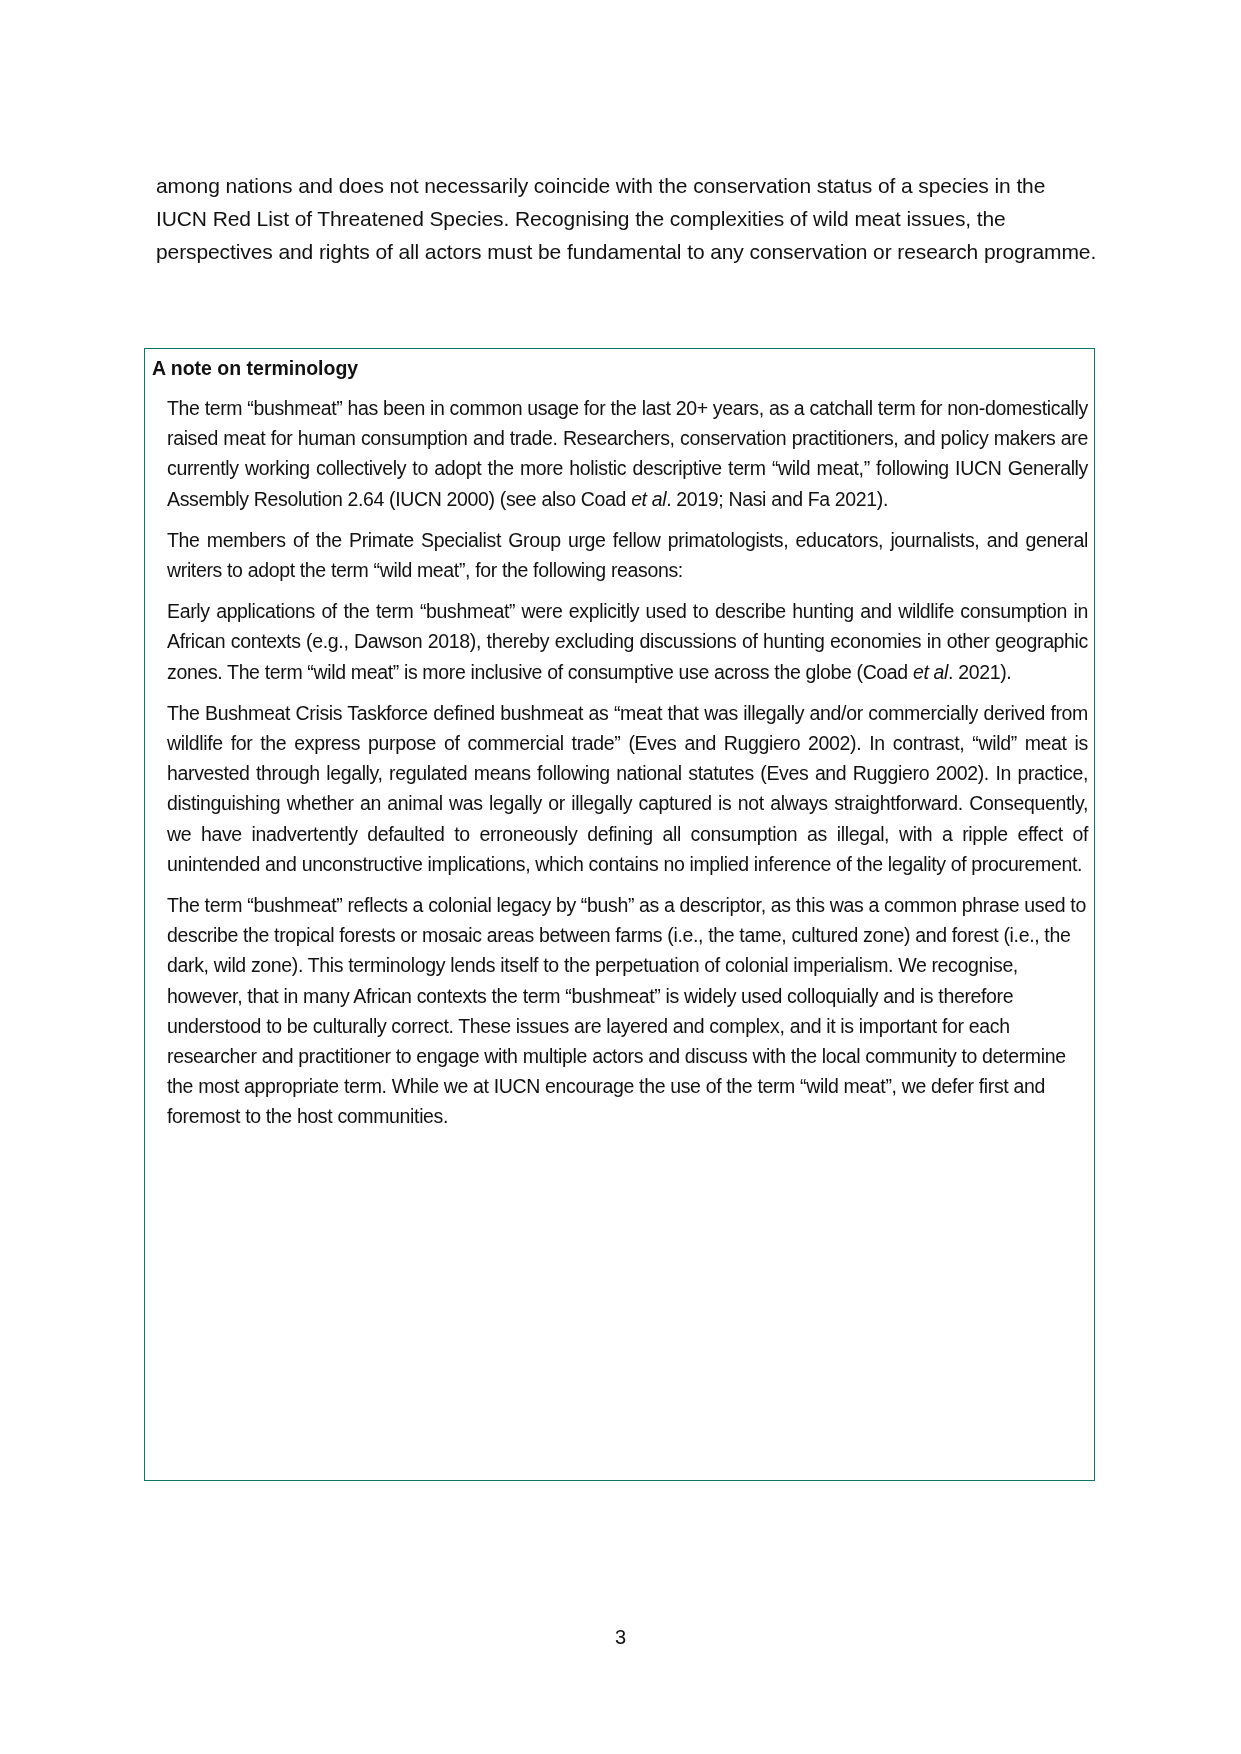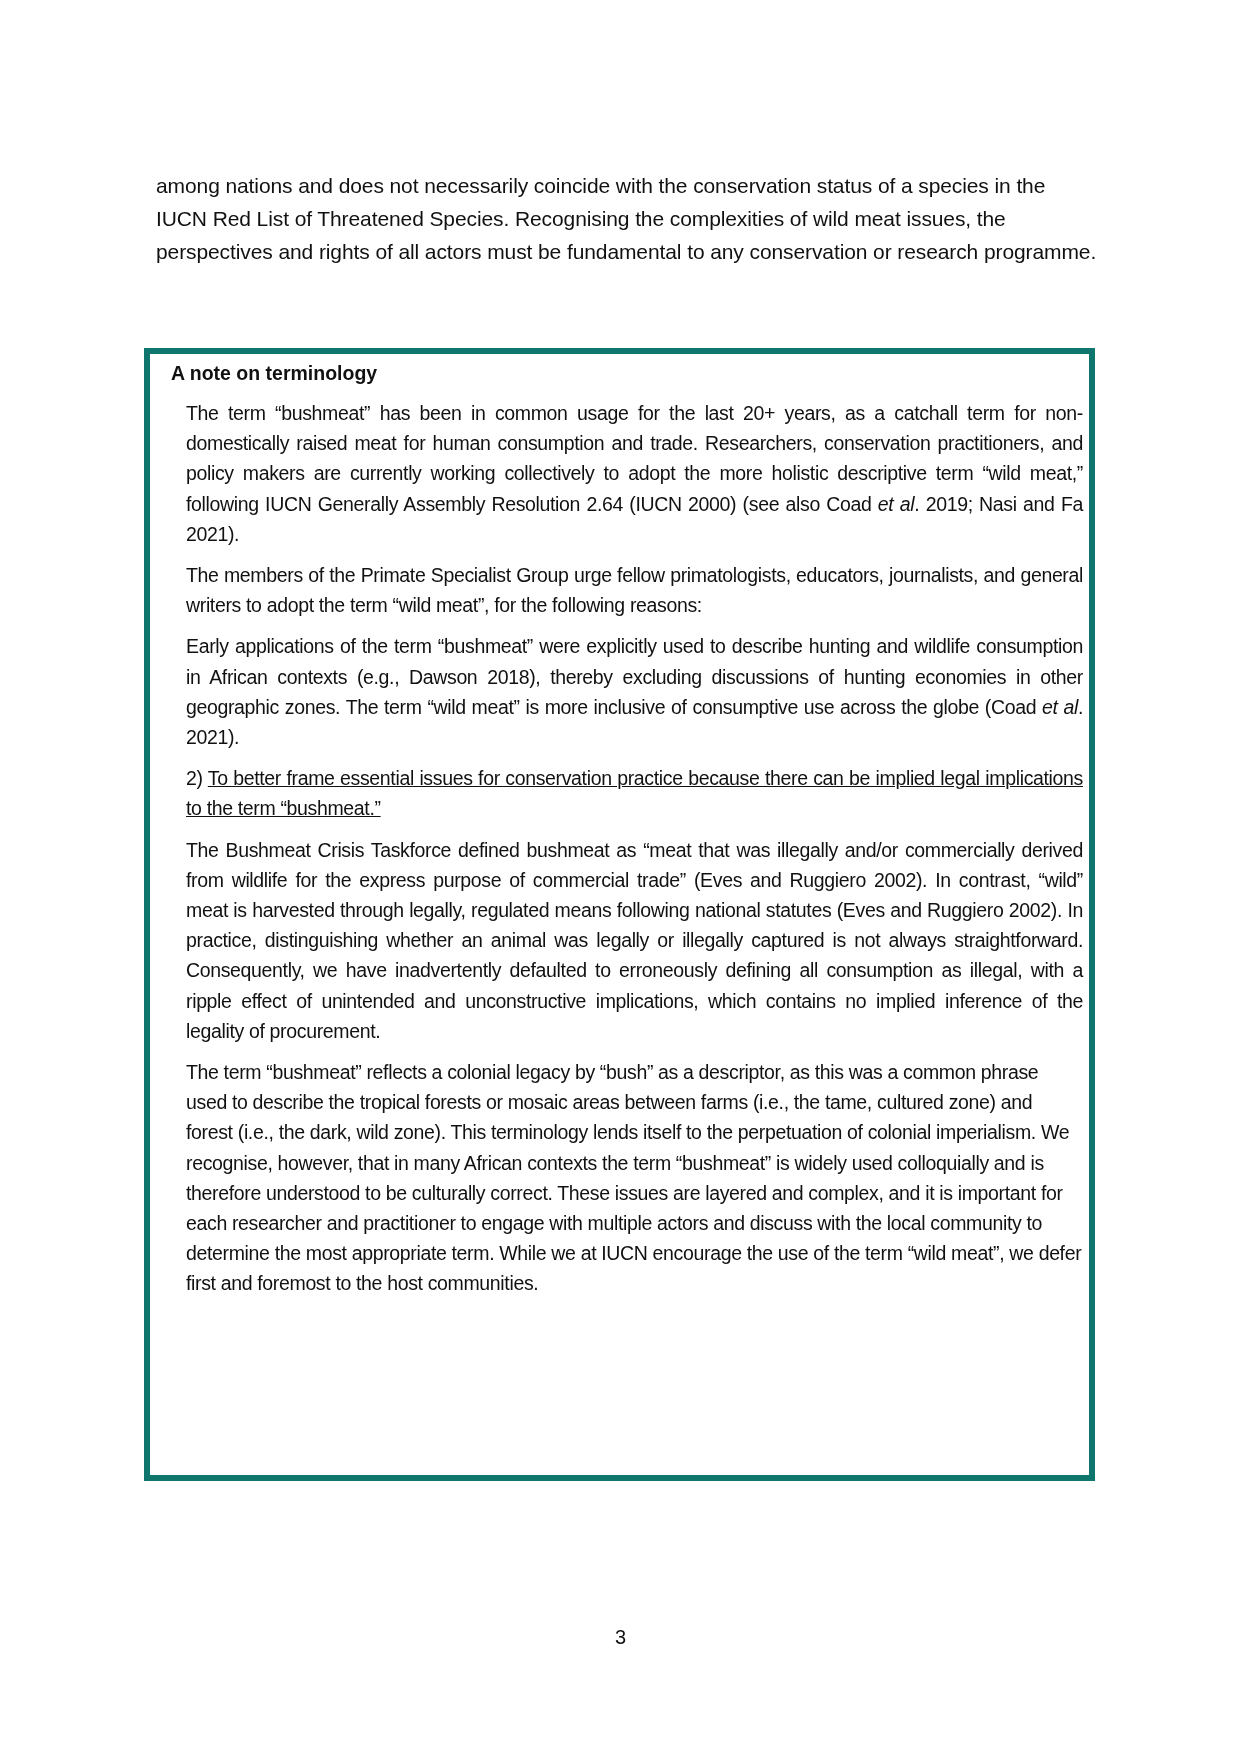--- a/index.html
+++ b/index.html
@@ -1,21 +1,21 @@
 <!DOCTYPE html>
 <html><head>
 <meta charset="utf-8">
 <style>
   html, body { margin:0; padding:0; background:#ffffff; }
   body { width:1241px; height:1754px; position:relative; overflow:hidden;
          font-family:"Liberation Sans", sans-serif; color:#111; }
   .intro { position:absolute; left:156px; top:148px; width:942px;
            font-size:21px; line-height:33px; text-align:left; letter-spacing:-0.1px; }
   .box { position:absolute; left:144px; top:348px; width:951px; height:1133px;
-         border:6px solid #0f766e; box-sizing:border-box; padding:6px 6px 0 21px; }
+         border:1px solid #0f766e; box-sizing:border-box; padding:6px 6px 0 7px; }
   .box-title { font-weight:bold; font-size:19.5px; line-height:26px; margin:0 0 12px 0; }
   .box p { margin:0 0 11px 15px; font-size:19.5px; line-height:30.2px; letter-spacing:-0.35px; }
   .j { text-align:justify; }
   .u { text-decoration:underline; }
   .page-num { position:absolute; left:0; width:1241px; top:1626px; text-align:center; font-size:20px; }
   em { font-style:italic; }
 </style>
 </head>
 <body>
 
@@ -24,21 +24,20 @@
 <div class="box">
   <div class="box-title">A note on terminology</div>
 
   <p class="j"><span>The term “bushmeat” has been in common usage for the last 20+ years, as a catchall term for non-domestically raised meat for human consumption and trade. Researchers, conservation practitioners, and policy makers are currently working collectively to adopt the more holistic descriptive term “wild meat,” following IUCN Generally Assembly Resolution 2.64 (IUCN 2000) (see also Coad </span><em>et al</em><span>. 2019; Nasi and Fa 2021).</span></p>
 
   <p class="j">The members of the Primate Specialist Group urge fellow primatologists, educators, journalists, and general writers to adopt the term “wild meat”, for the following reasons:</p>
 
 
   <p class="j"><span>Early applications of the term “bushmeat” were explicitly used to describe hunting and wildlife consumption in African contexts (e.g., Dawson 2018), thereby excluding discussions of hunting economies in other geographic zones. The term “wild meat” is more inclusive of consumptive use across the globe (Coad </span><em>et al</em><span>. 2021).</span></p>
 
-  <p class="j"><span>2) </span><span class="u">To better frame essential issues for conservation practice because there can be implied legal implications to the term “bushmeat.”</span></p>
 
   <p class="j">The Bushmeat Crisis Taskforce defined bushmeat as “meat that was illegally and/or commercially derived from wildlife for the express purpose of commercial trade” (Eves and Ruggiero 2002). In contrast, “wild” meat is harvested through legally, regulated means following national statutes (Eves and Ruggiero 2002). In practice, distinguishing whether an animal was legally or illegally captured is not always straightforward. Consequently, we have inadvertently defaulted to erroneously defining all consumption as illegal, with a ripple effect of unintended and unconstructive implications, which contains no implied inference of the legality of procurement.</p>
 
 
   <p>The term “bushmeat” reflects a colonial legacy by “bush” as a descriptor, as this was a common phrase used to describe the tropical forests or mosaic areas between farms (i.e., the tame, cultured zone) and forest (i.e., the dark, wild zone). This terminology lends itself to the perpetuation of colonial imperialism. We recognise, however, that in many African contexts the term “bushmeat” is widely used colloquially and is therefore understood to be culturally correct. These issues are layered and complex, and it is important for each researcher and practitioner to engage with multiple actors and discuss with the local community to determine the most appropriate term. While we at IUCN encourage the use of the term “wild meat”, we defer first and foremost to the host communities.</p>
 </div>
 
 <div class="page-num">3</div>
 
 </body></html>

